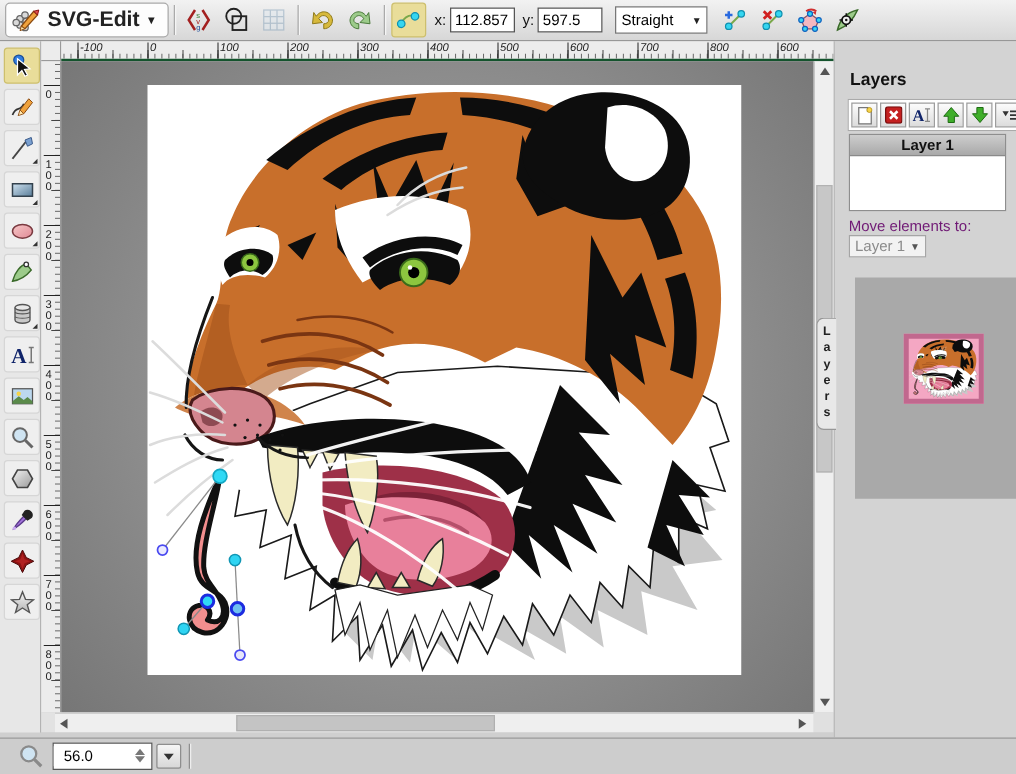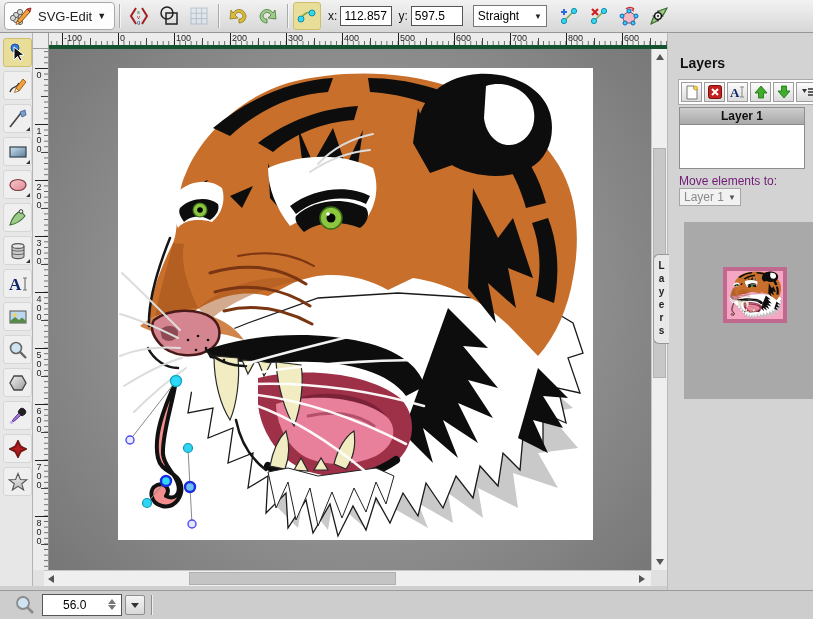--- a/index.html
+++ b/index.html
@@ -1,37 +1,37 @@
 <!DOCTYPE html>
 <html><head>
 <meta charset="utf-8">
 <style>
   html,body{margin:0;padding:0;background:#cdcdcd;font-family:"Liberation Sans",sans-serif;}
   #app{position:relative;width:813px;height:619px;overflow:hidden;background:#cdcdcd;font-family:"Liberation Sans",sans-serif;}
   
   .topbar{position:absolute;left:0;top:0;width:813px;height:33px;background:linear-gradient(#f2f2f2,#d7d7d7);border-bottom:1px solid #979797;display:flex;align-items:center;box-sizing:border-box;padding-left:4px;}
   .logo-btn{display:flex;align-items:center;gap:5px;background:#fdfdfd;border:1px solid #a9a9a9;border-radius:4px;height:26px;padding:0 8px 0 4px;cursor:pointer;}
-  .logo-btn .t{font-size:13px;font-weight:normal;color:#222;}
+  .logo-btn .t{font-size:17px;font-weight:bold;color:#222;}
   .logo-btn .caret{font-size:9px;color:#222;}
   .tbtn{width:26px;height:26px;border-radius:3px;display:flex;align-items:center;justify-content:center;margin:0 1px;background:transparent;border:1px solid transparent;cursor:pointer;}
   .tbtn.sel{background:#e9dd9a;border:1px solid #cdbf6d;}
   .tbtn.disabled{opacity:.45;}
   .tsep{width:1px;height:24px;background:#aaa;margin:0 4px;box-shadow:1px 0 0 #f5f5f5;}
   .coord-label{font-size:12px;color:#111;margin:0 3px 0 6px;}
   .coord-input{width:44px;height:16px;border:1px solid #555;font-size:12px;padding:1px 3px;font-family:"Liberation Sans",sans-serif;background:#fff;}
   .seg-select{display:flex;align-items:center;justify-content:space-between;width:64px;height:20px;border:1px solid #777;background:#fff;font-size:12px;padding:0 4px;margin-left:10px;cursor:pointer;}
   .seg-select .caret{font-size:8px;color:#222;}
   
   .leftbar{position:absolute;left:0;top:33px;width:33px;height:557px;background:#e7e7e7;border-right:1px solid #b3b3b3;box-sizing:border-box;}
   .ltool{position:absolute;left:3px;width:27px;height:27px;border-radius:3px;display:flex;align-items:center;justify-content:center;cursor:pointer;background:#efefef;border:1px solid #d6d6d6;}
   .ltool.sel{background:#e9dd9a;border:1px solid #cdbf6d;}
   .ltool .flyout{position:absolute;right:1px;bottom:1px;width:0;height:0;border-left:4px solid transparent;border-bottom:4px solid #333;}
   
   .corner{position:absolute;left:33px;top:33px;width:16px;height:16px;background:#ececec;border-right:1px solid #999;border-bottom:1px solid #999;box-sizing:border-box;}
-  .hruler{position:absolute;left:49px;top:33px;width:618px;height:16px;background:#ececec;border-bottom:4px solid #14532d;box-sizing:border-box;overflow:hidden;}
+  .hruler{position:absolute;left:49px;top:33px;width:618px;height:16px;background:#ececec;border-bottom:2px solid #14532d;box-sizing:border-box;overflow:hidden;font-style:italic;}
   .hruler .tk{position:absolute;left:0;right:0;bottom:0;background-repeat:repeat-x;}
   .hruler .tk.minor{height:4px;background-image:linear-gradient(90deg,#666 0 1px,transparent 1px);background-size:5.6px 4px;background-position:1.8px 0;}
   .hruler .tk.mid{height:7px;background-image:linear-gradient(90deg,#444 0 1px,transparent 1px);background-size:28px 7px;background-position:13px 0;}
   .hruler .tk.major{height:13px;background-image:linear-gradient(90deg,#222 0 1px,transparent 1px);background-size:56px 13px;background-position:13px 0;}
   .hruler .lbl{position:absolute;top:0;font-size:9px;color:#222;padding-left:2px;white-space:nowrap;}
   .vruler{position:absolute;left:33px;top:49px;width:16px;height:521px;background:#ececec;border-right:1px solid #999;box-sizing:border-box;overflow:hidden;}
   .vruler .tk{position:absolute;top:0;bottom:0;right:0;background-repeat:repeat-y;}
   .vruler .tk.minor{width:4px;background-image:linear-gradient(#666 0 1px,transparent 1px);background-size:4px 5.6px;background-position:0 2.2px;}
   .vruler .tk.mid{width:7px;background-image:linear-gradient(#444 0 1px,transparent 1px);background-size:7px 28px;background-position:0 19px;}
   .vruler .tk.major{width:13px;background-image:linear-gradient(#222 0 1px,transparent 1px);background-size:13px 56px;background-position:0 19px;}
@@ -58,21 +58,21 @@
   .move-label{position:absolute;left:11px;top:141px;font-size:12px;color:#701a75;}
   .move-select{position:absolute;left:11px;top:155px;width:62px;height:18px;background:#f2f2f2;border:1px solid #a5a5a5;font-size:12px;color:#8a8a8a;display:flex;align-items:center;justify-content:space-between;padding:0 4px;box-sizing:border-box;cursor:pointer;}
   .move-select .caret{font-size:8px;color:#555;}
   .previewblock{position:absolute;left:16px;top:189px;width:130px;height:177px;background:#a9a9a9;}
   .layerthumb{position:absolute;left:39px;top:45px;width:56px;height:48px;background:#f4a7c3;border:4px solid #c1688e;}
   .sidetab{position:absolute;left:653px;top:254px;width:15px;height:88px;background:#e8e8e8;border:1px solid #979797;border-right:none;border-radius:6px 0 0 6px;z-index:5;display:flex;align-items:center;justify-content:center;cursor:pointer;}
   .sidetab span{writing-mode:vertical-rl;text-orientation:upright;font-size:10px;font-weight:bold;color:#222;letter-spacing:2px;}
   
   .bottombar{position:absolute;left:0;top:590px;width:813px;height:29px;background:#cdcdcd;border-top:1px solid #9a9a9a;box-sizing:border-box;display:flex;align-items:center;}
   .zoominput{position:relative;width:78px;height:20px;border:1px solid #555;background:#fff;margin-left:6px;display:flex;align-items:center;}
-  .zoominput input{border:none;outline:none;width:50px;font-size:12px;padding-left:20px;font-family:"Liberation Sans",sans-serif;}
+  .zoominput input{border:none;outline:none;width:50px;font-size:12px;padding-left:8px;font-family:"Liberation Sans",sans-serif;}
   .spin{position:absolute;right:2px;top:1px;width:14px;height:16px;display:flex;flex-direction:column;align-items:center;justify-content:center;gap:1px;cursor:pointer;}
   .spin i{width:0;height:0;border-left:4px solid transparent;border-right:4px solid transparent;}
   .spin .up{border-bottom:5px solid #777;}
   .spin .dn{border-top:5px solid #777;}
   .zoomdrop{width:18px;height:18px;margin-left:3px;background:linear-gradient(#f5f5f5,#d8d8d8);border:1px solid #8e8e8e;border-radius:2px;display:flex;align-items:center;justify-content:center;cursor:pointer;}
   .zoomdrop i{width:0;height:0;border-left:4px solid transparent;border-right:4px solid transparent;border-top:5px solid #333;}
   .bsep{width:1px;height:20px;background:#8e8e8e;margin-left:6px;box-shadow:1px 0 0 #eee;}
 </style>
 </head>
 <body>

